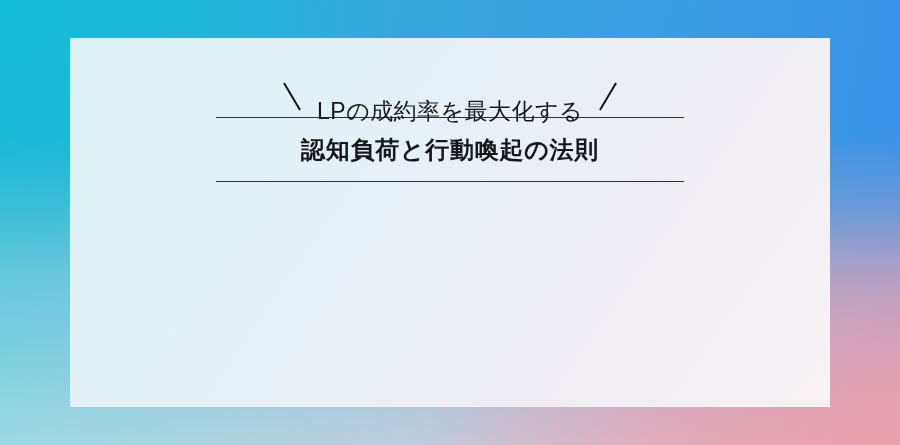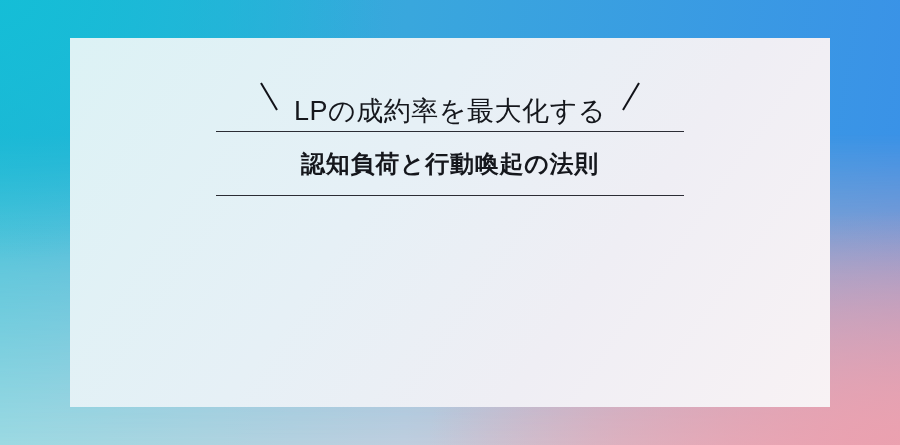--- a/index.html
+++ b/index.html
@@ -71,21 +71,21 @@
   .slash {
     display: block;
     width: 22px;
     height: 34px;
   }
   .slash line {
     stroke: #111218;
     stroke-width: 2;
   }
   .eyebrow-text {
-    font-size: 27px;
+    font-size: 23px;
     font-weight: 500;
     letter-spacing: 0.02em;
     color: #15171c;
     white-space: nowrap;
     line-height: 1;
     margin-top: 31px;
   }
 
   
   .headline {
@@ -98,21 +98,21 @@
     font-size: 52px;
     font-weight: 700;
     letter-spacing: 0.005em;
     white-space: nowrap;
   }
   .headline-line-1 { color: #07080c; }
   .headline-line-2 { color: #0f56b3; }
 
   
   .subtitle-block {
-    margin-top: 18px;
+    margin-top: 4px;
     width: 468px;
     display: flex;
     flex-direction: column;
     align-items: center;
   }
   .rule {
     width: 468px;
     height: 0;
     border-top: 1.6px solid #1b1c24;
     opacity: 0.92;

